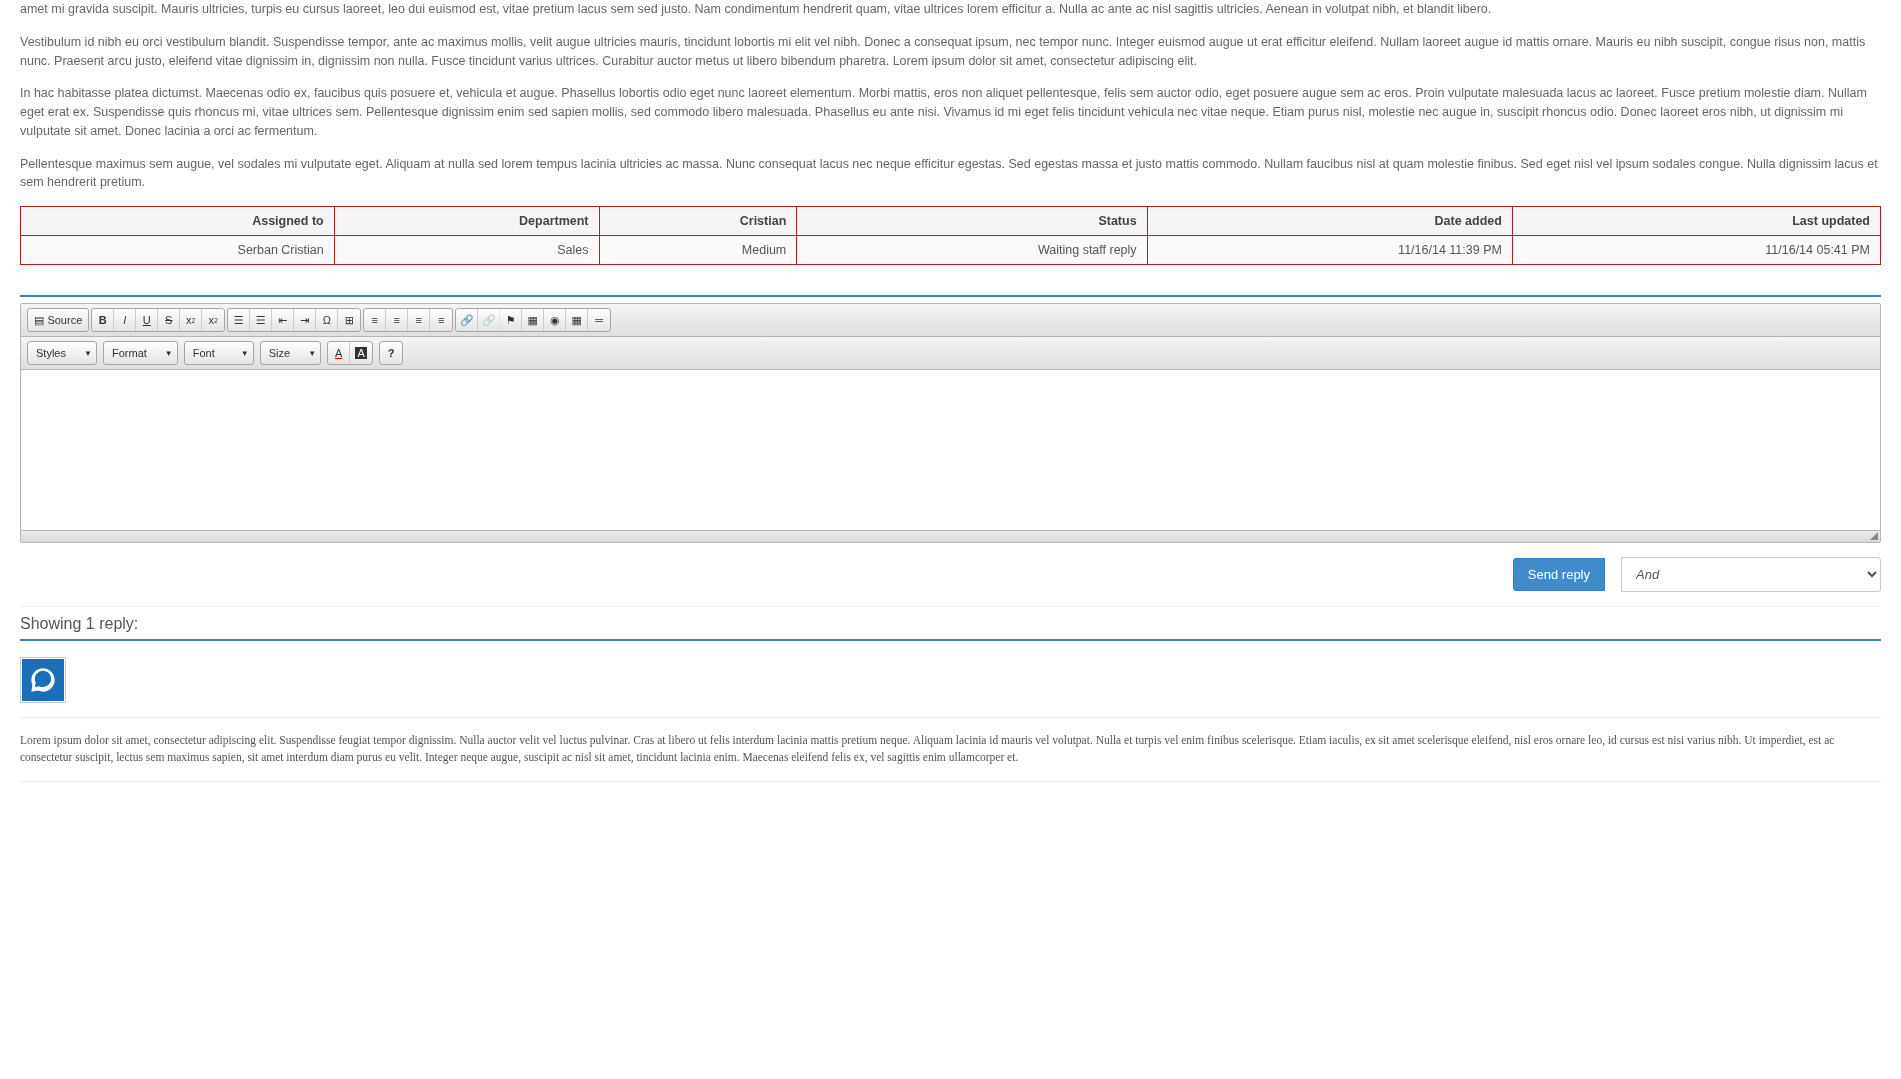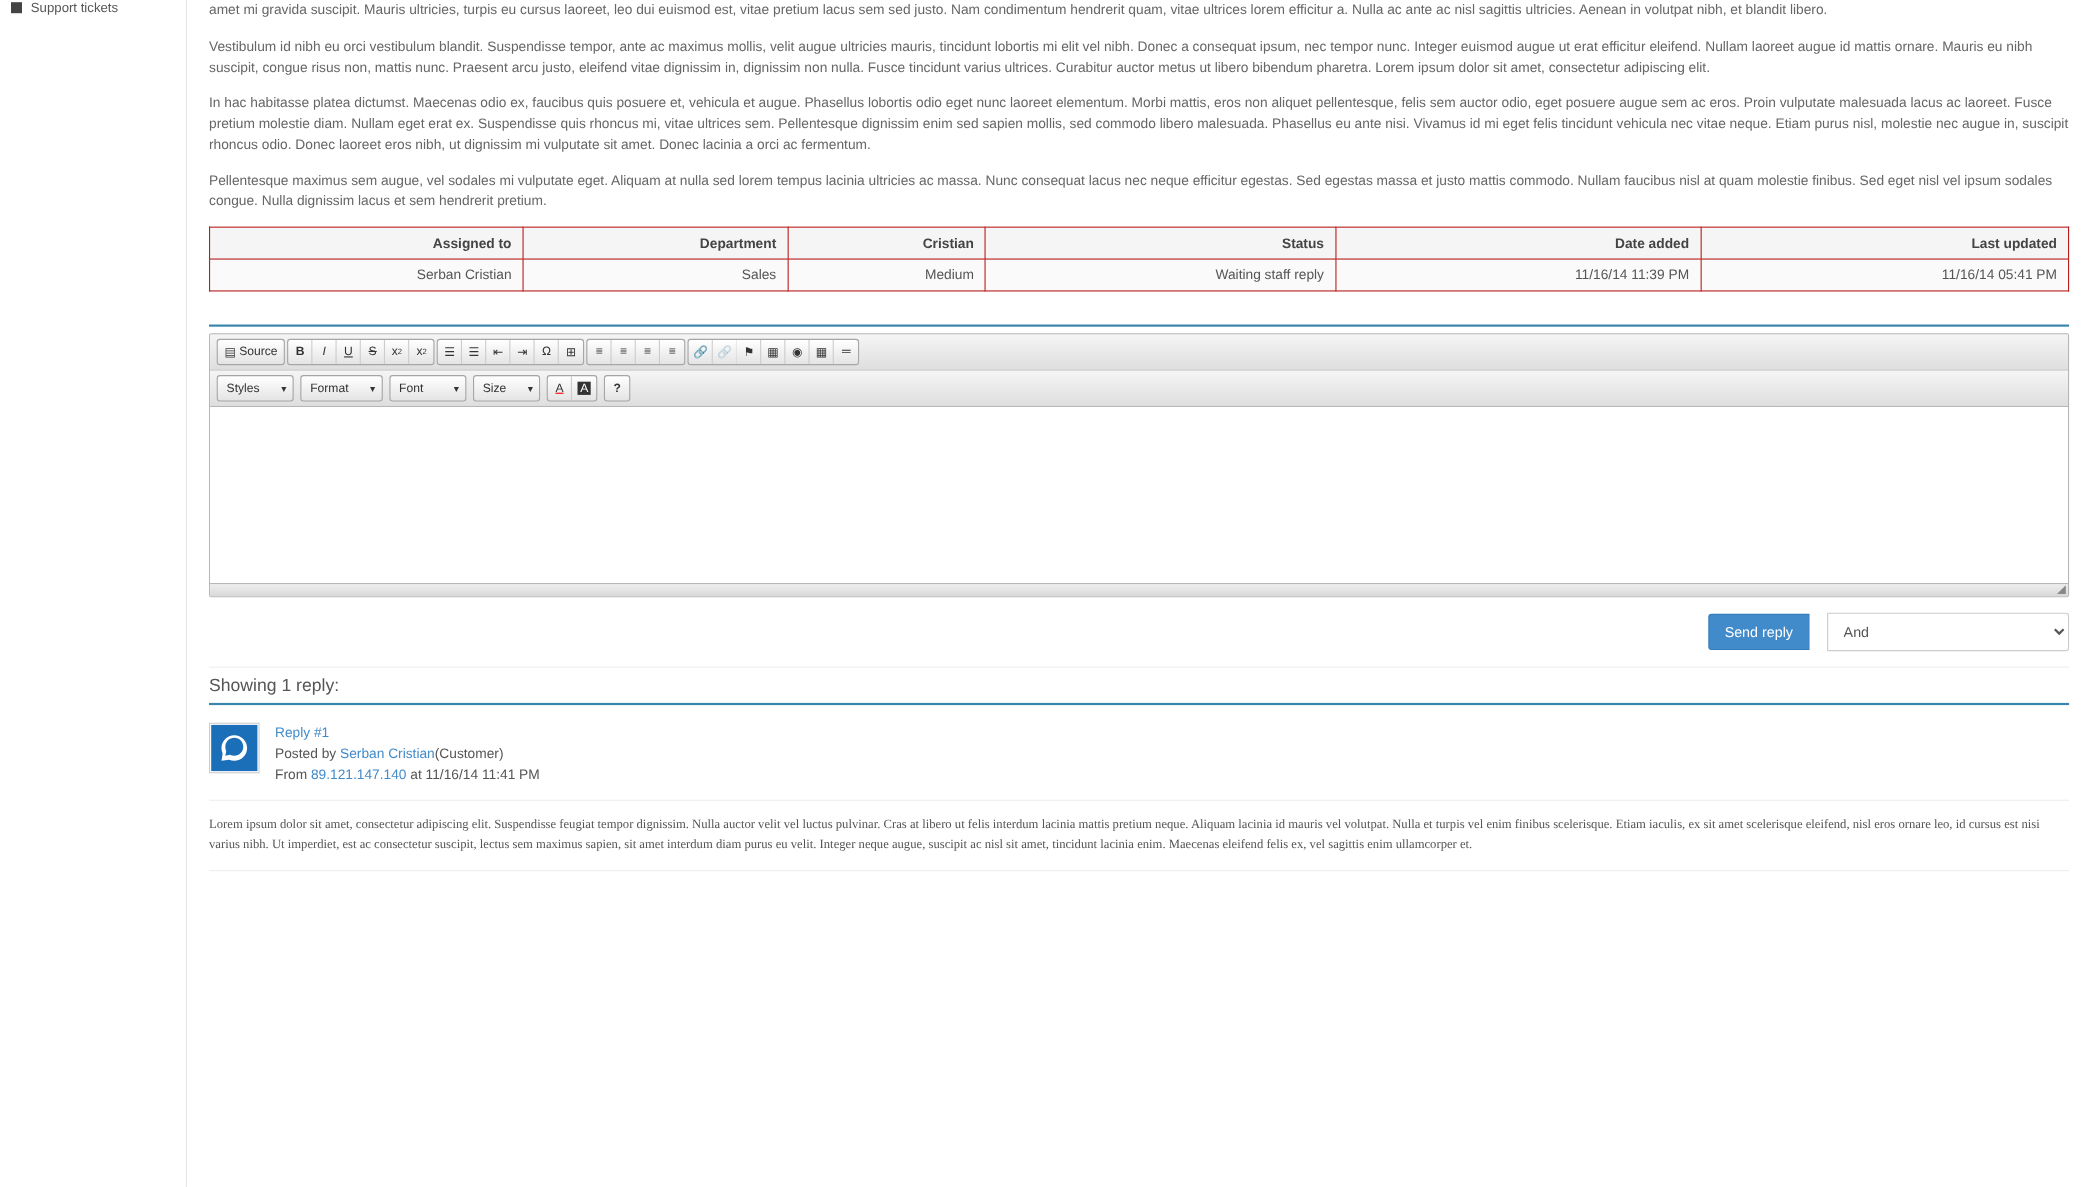--- a/index.html
+++ b/index.html
@@ -176,22 +176,23 @@
       cursor: pointer;
       border-radius: 3px 0 0 3px;
     }
     .action-select {
       padding: 8px 10px;
       border: 1px solid #ccc;
       border-radius: 0 3px 3px 0;
       background: #fff;
       font-size: 13px;
       color: #555;
-      width: 220px;
+      width: 260px;
       height: 35px;
+      font-style: italic;
     }
     .replies-title {
       font-size: 16px;
       margin-top: 8px;
       margin-bottom: 6px;
     }
     .reply-block {
       display: flex;
       gap: 14px;
       align-items: flex-start;
@@ -219,26 +220,20 @@
       line-height: 1.5;
       color: #555;
       padding: 14px 0;
       font-family: Liberation Serif, serif;
     }
   </style>
 </head>
 <body>
 
 <div class="layout">
-  <aside class="sidebar">
-    <div class="sidebar-item">
-      <span class="icon"></span>
-      <span>Support tickets</span>
-    </div>
-  </aside>
 
   <main class="main">
 
     <div class="ticket-body">
       <p>amet mi gravida suscipit. Mauris ultricies, turpis eu cursus laoreet, leo dui euismod est, vitae pretium lacus sem sed justo. Nam condimentum hendrerit quam, vitae ultrices lorem efficitur a. Nulla ac ante ac nisl sagittis ultricies. Aenean in volutpat nibh, et blandit libero.</p>
       <p>Vestibulum id nibh eu orci vestibulum blandit. Suspendisse tempor, ante ac maximus mollis, velit augue ultricies mauris, tincidunt lobortis mi elit vel nibh. Donec a consequat ipsum, nec tempor nunc. Integer euismod augue ut erat efficitur eleifend. Nullam laoreet augue id mattis ornare. Mauris eu nibh suscipit, congue risus non, mattis nunc. Praesent arcu justo, eleifend vitae dignissim in, dignissim non nulla. Fusce tincidunt varius ultrices. Curabitur auctor metus ut libero bibendum pharetra. Lorem ipsum dolor sit amet, consectetur adipiscing elit.</p>
       <p>In hac habitasse platea dictumst. Maecenas odio ex, faucibus quis posuere et, vehicula et augue. Phasellus lobortis odio eget nunc laoreet elementum. Morbi mattis, eros non aliquet pellentesque, felis sem auctor odio, eget posuere augue sem ac eros. Proin vulputate malesuada lacus ac laoreet. Fusce pretium molestie diam. Nullam eget erat ex. Suspendisse quis rhoncus mi, vitae ultrices sem. Pellentesque dignissim enim sed sapien mollis, sed commodo libero malesuada. Phasellus eu ante nisi. Vivamus id mi eget felis tincidunt vehicula nec vitae neque. Etiam purus nisl, molestie nec augue in, suscipit rhoncus odio. Donec laoreet eros nibh, ut dignissim mi vulputate sit amet. Donec lacinia a orci ac fermentum.</p>
       <p>Pellentesque maximus sem augue, vel sodales mi vulputate eget. Aliquam at nulla sed lorem tempus lacinia ultricies ac massa. Nunc consequat lacus nec neque efficitur egestas. Sed egestas massa et justo mattis commodo. Nullam faucibus nisl at quam molestie finibus. Sed eget nisl vel ipsum sodales congue. Nulla dignissim lacus et sem hendrerit pretium.</p>
     </div>
 
@@ -395,28 +390,19 @@
     <hr class="section-divider">
 
     <div class="reply-block">
       <div class="avatar">
         <div class="avatar-inner">
           <svg width="28" height="28" viewBox="0 0 24 24">
               <path d="M12 2C6.5 2 2 6.5 2 12c0 1.5.3 2.9.9 4.2L2 22l5.9-.9C9.1 21.7 10.5 22 12 22c5.5 0 10-4.5 10-10S17.5 2 12 2zm0 16c-1.2 0-2.4-.2-3.5-.7L5 18l.7-3.5C5.2 13.4 5 12.2 5 11c0-3.9 3.1-7 7-7s7 3.1 7 7-3.1 7-7 7z" fill="#fff"></path>
             </svg>
         </div>
       </div>
-      <div class="reply-meta">
-        <div><a href="#">Reply #1</a></div>
-        <div>
-          <span>Posted by </span><a href="#">Serban Cristian</a><span>(Customer)</span>
-        </div>
-        <div>
-          <span>From </span><a href="#">89.121.147.140</a><span> at 11/16/14 11:41 PM</span>
-        </div>
-      </div>
     </div>
 
     <div class="reply-content">Lorem ipsum dolor sit amet, consectetur adipiscing elit. Suspendisse feugiat tempor dignissim. Nulla auctor velit vel luctus pulvinar. Cras at libero ut felis interdum lacinia mattis pretium neque. Aliquam lacinia id mauris vel volutpat. Nulla et turpis vel enim finibus scelerisque. Etiam iaculis, ex sit amet scelerisque eleifend, nisl eros ornare leo, id cursus est nisi varius nibh. Ut imperdiet, est ac consectetur suscipit, lectus sem maximus sapien, sit amet interdum diam purus eu velit. Integer neque augue, suscipit ac nisl sit amet, tincidunt lacinia enim. Maecenas eleifend felis ex, vel sagittis enim ullamcorper et.</div>
     <div style="border-bottom:1px solid #eee"></div>
 
   </main>
 </div>
 
 </body></html>

